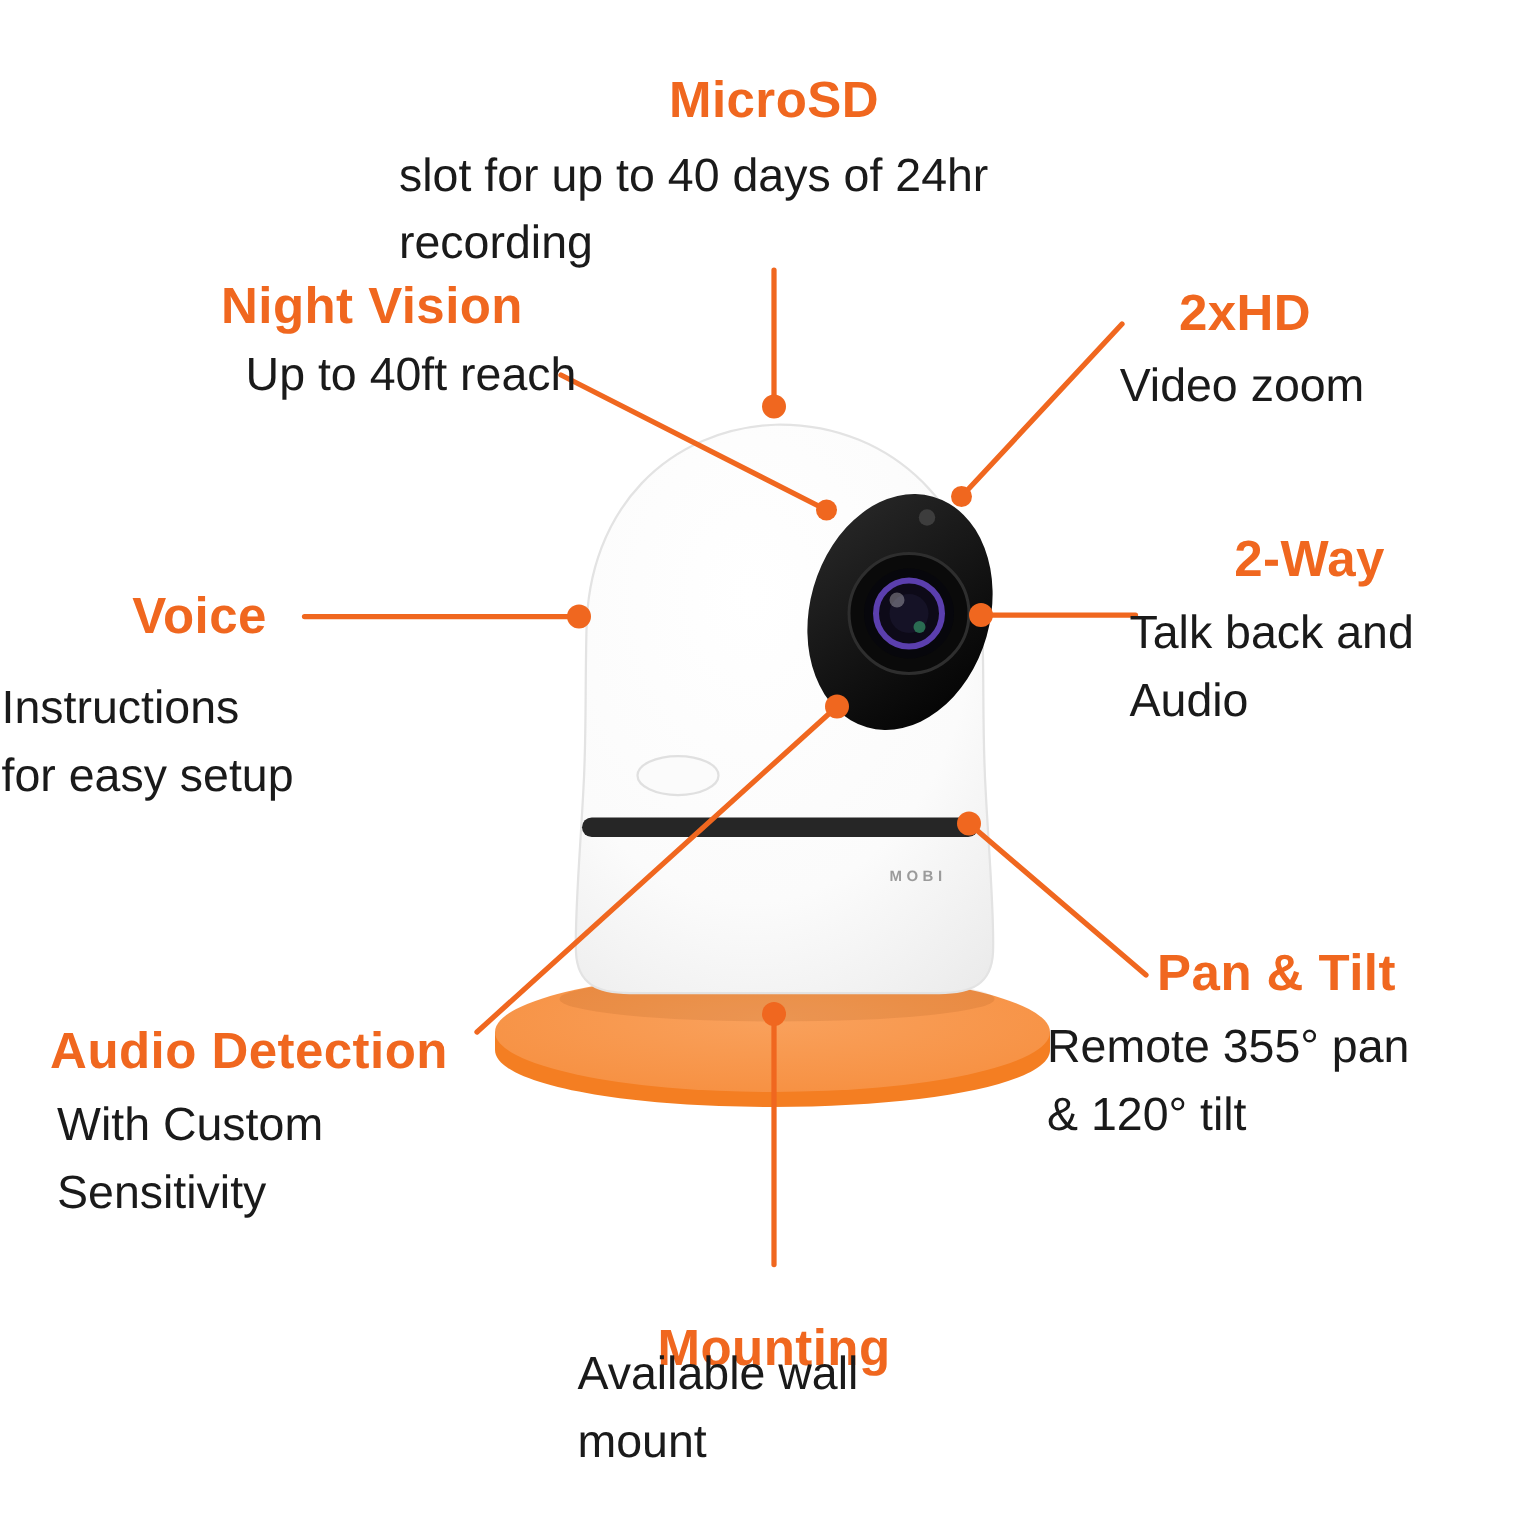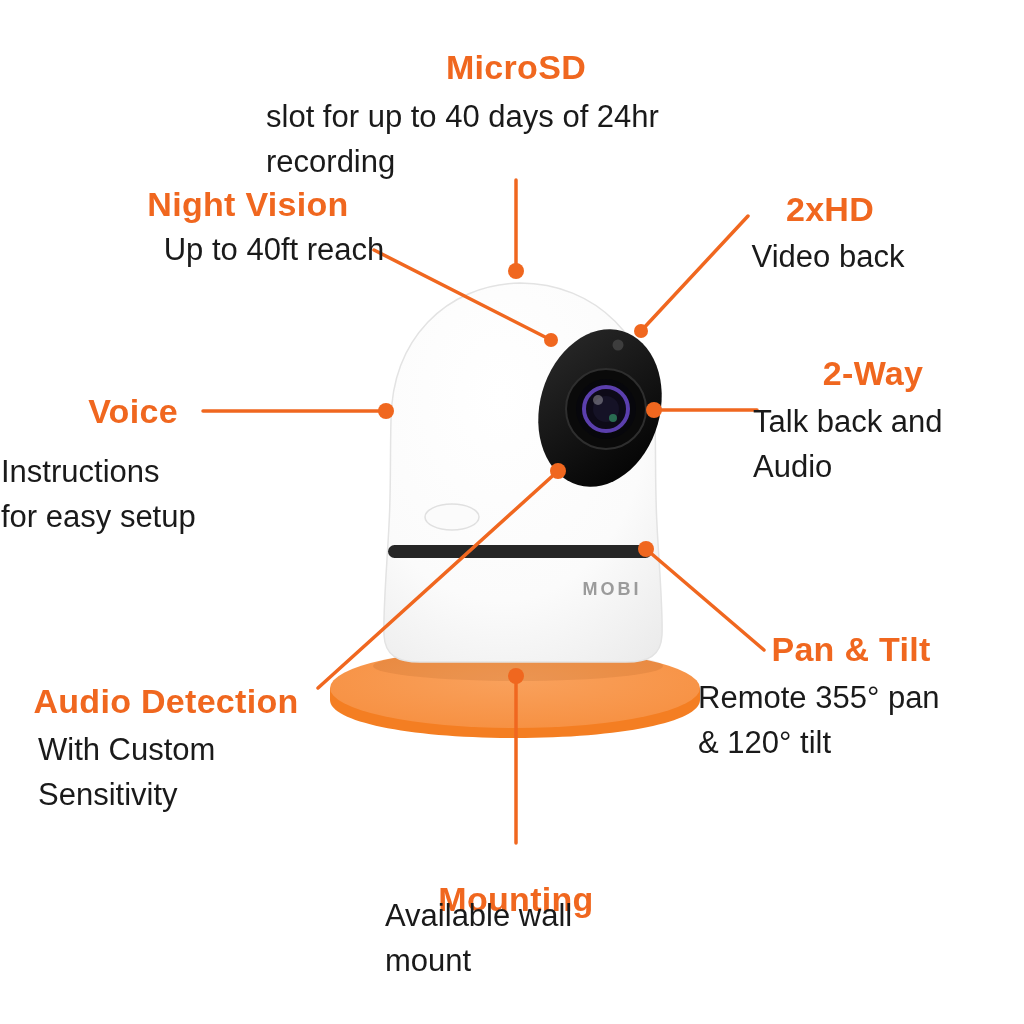--- a/index.html
+++ b/index.html
@@ -11,21 +11,21 @@
     font-size:34px;font-weight:700;color:#F0671F;
     white-space:nowrap;letter-spacing:.3px;
   }
   .co-desc{
     position:absolute;transform:translateX(-50%);
     font-size:31px;color:#1a1a1a;text-align:left;
     line-height:1.45;white-space:pre-line;font-weight:500;
   }
   .brand{
     position:absolute;left:612px;top:579px;transform:translateX(-50%);
-    font-size:18px;font-weight:700;color:#9b9b9b;letter-spacing:3px;
+    font-size:10px;font-weight:700;color:#9b9b9b;letter-spacing:3px;
   }
 </style>
 </head>
 <body>
 
 <div class="canvas">
 
   <svg class="art" viewBox="0 0 1024 1024" aria-hidden="true">
     <defs>
       <radialGradient id="bodyGrad" cx="42%" cy="30%" r="90%">
@@ -102,21 +102,21 @@
 recording</div>
   </div>
 
   <div>
     <div class="co-title" style="left:236px;top:185px;margin-left:12px;">Night Vision</div>
     <div class="co-desc" style="left:238px;top:228px;white-space:nowrap;margin-left:36px;">Up to 40ft reach</div>
   </div>
 
   <div>
     <div class="co-title" style="left:830px;top:190px;">2xHD</div>
-    <div class="co-desc" style="left:828px;top:235px;white-space:nowrap;">Video back</div>
+    <div class="co-desc" style="left:828px;top:235px;white-space:nowrap;">Video zoom</div>
   </div>
 
   <div>
     <div class="co-title" style="left:133px;top:392px;">Voice</div>
     <div class="co-desc" style="left:131px;top:438px;width:260px;margin-top:12px;">Instructions
 for easy setup</div>
   </div>
 
   <div>
     <div class="co-title" style="left:873px;top:354px;">2-Way</div>

